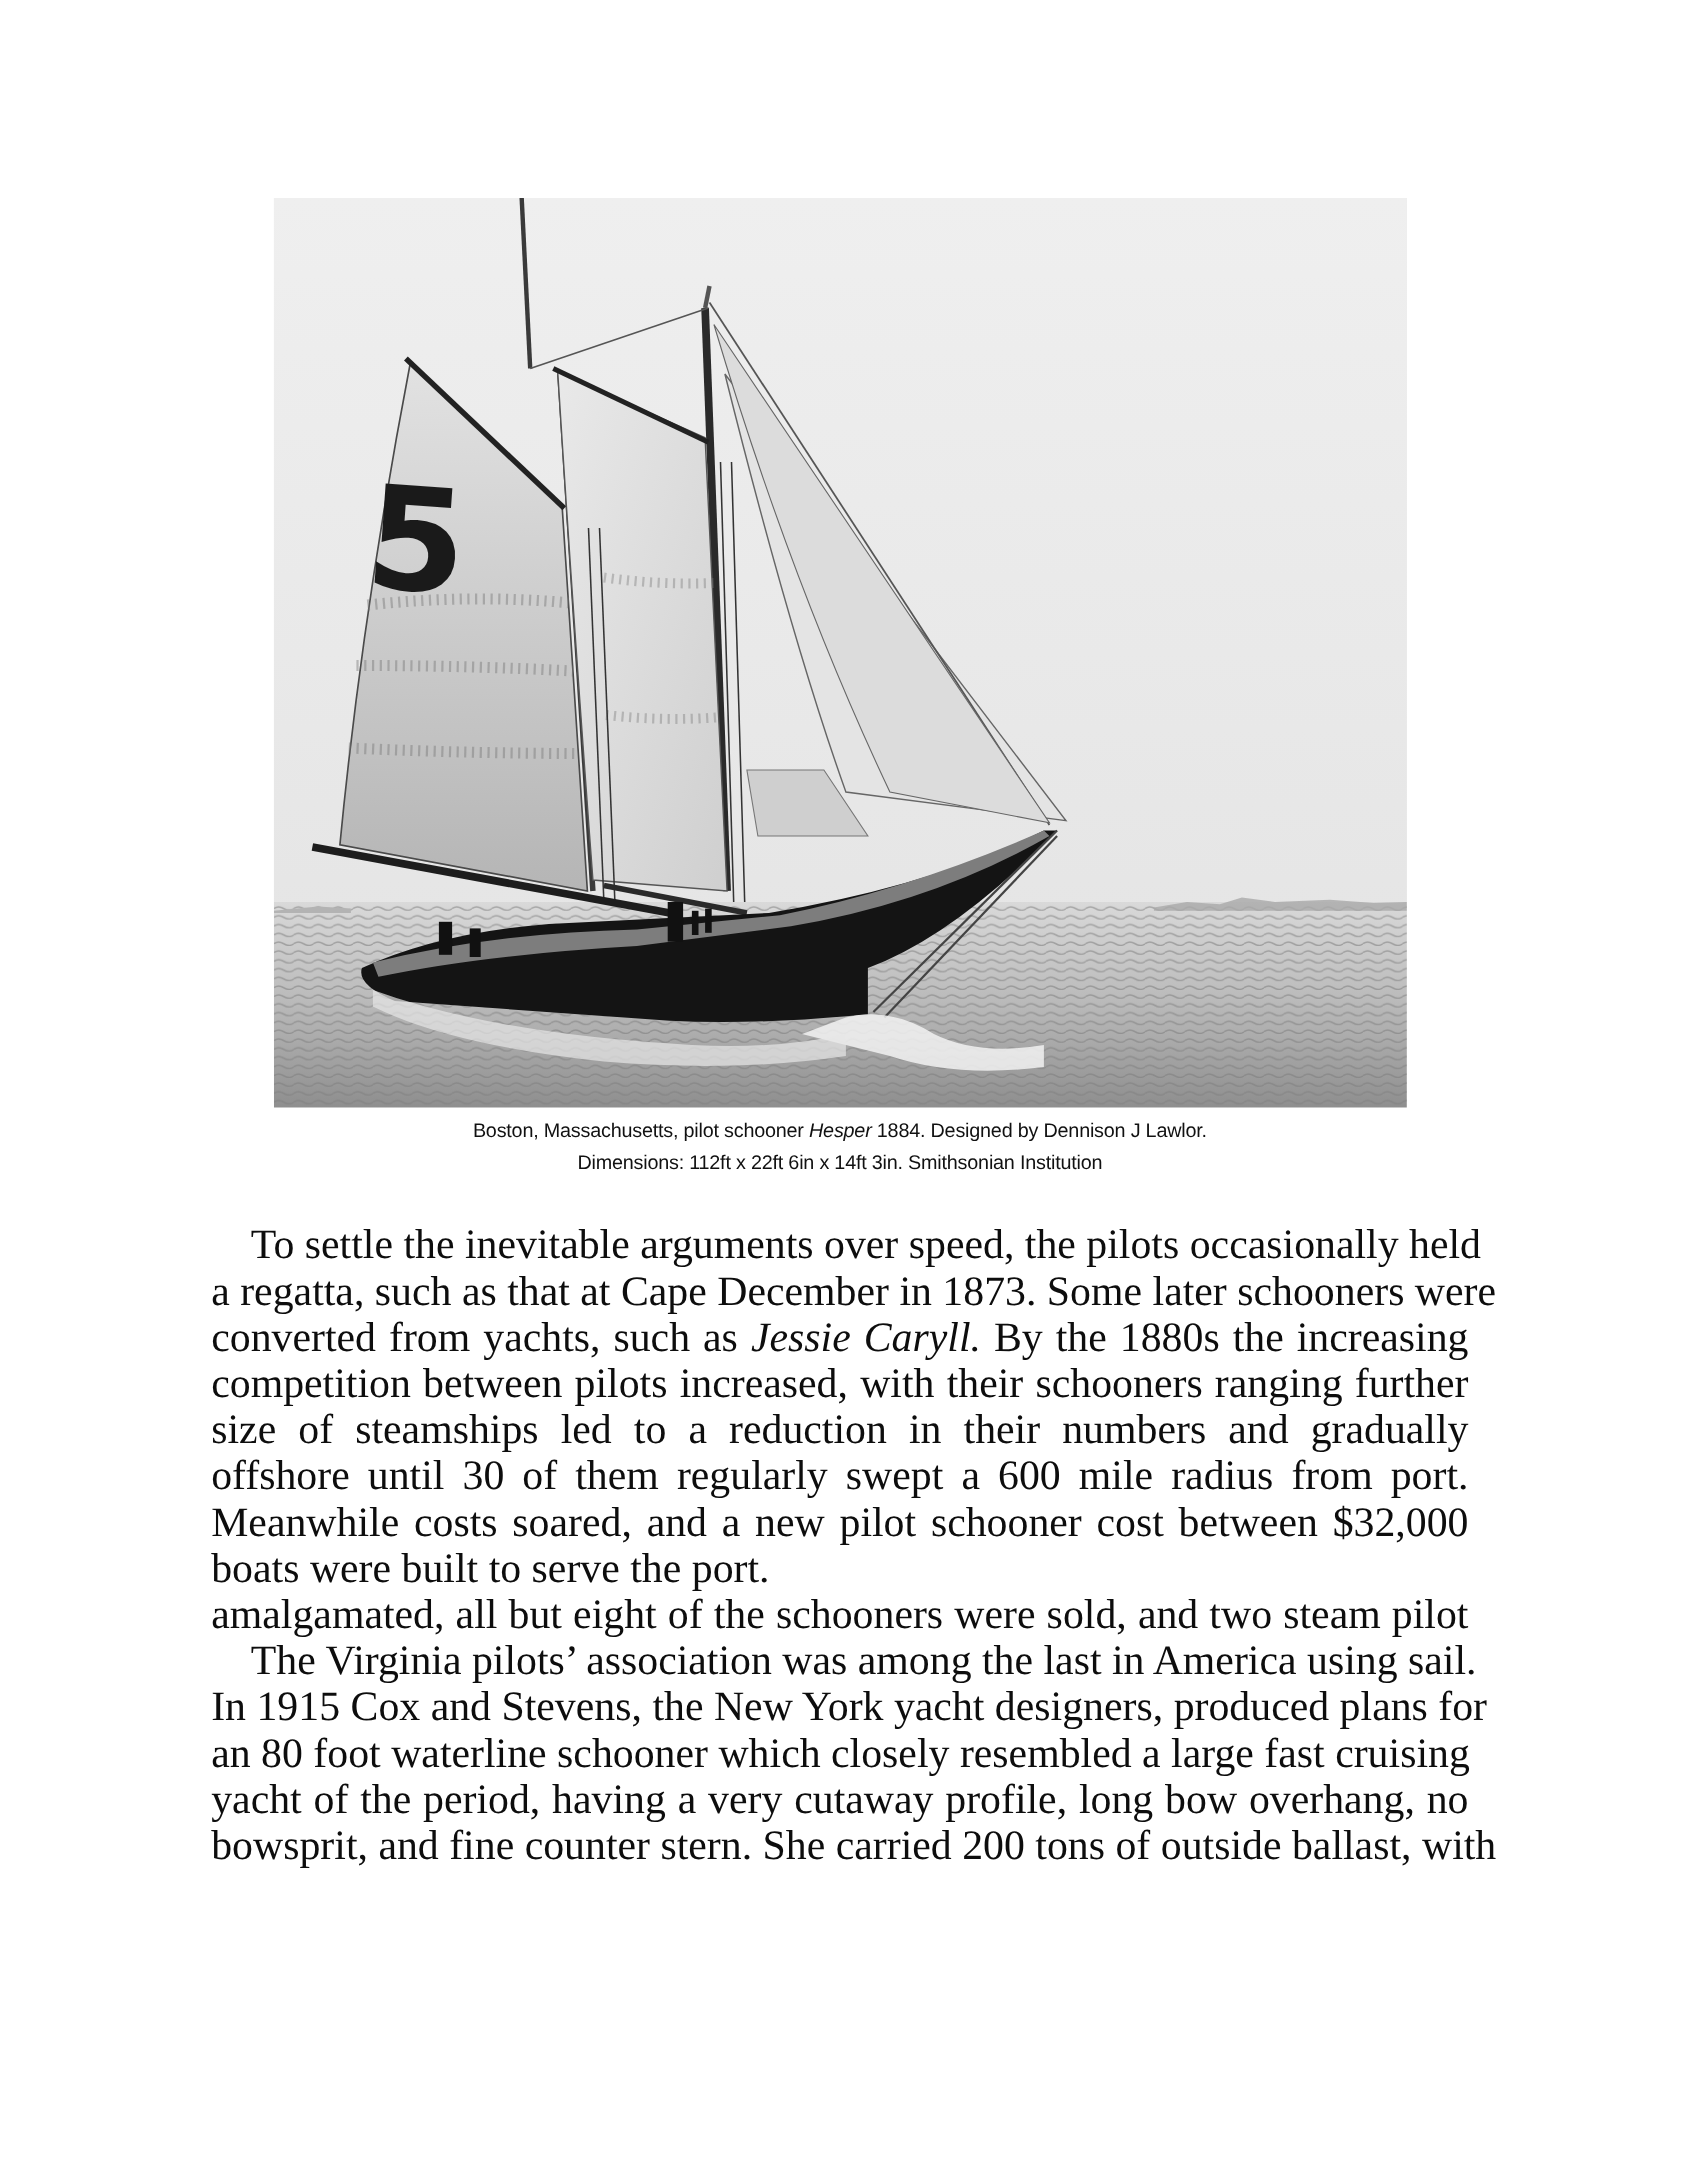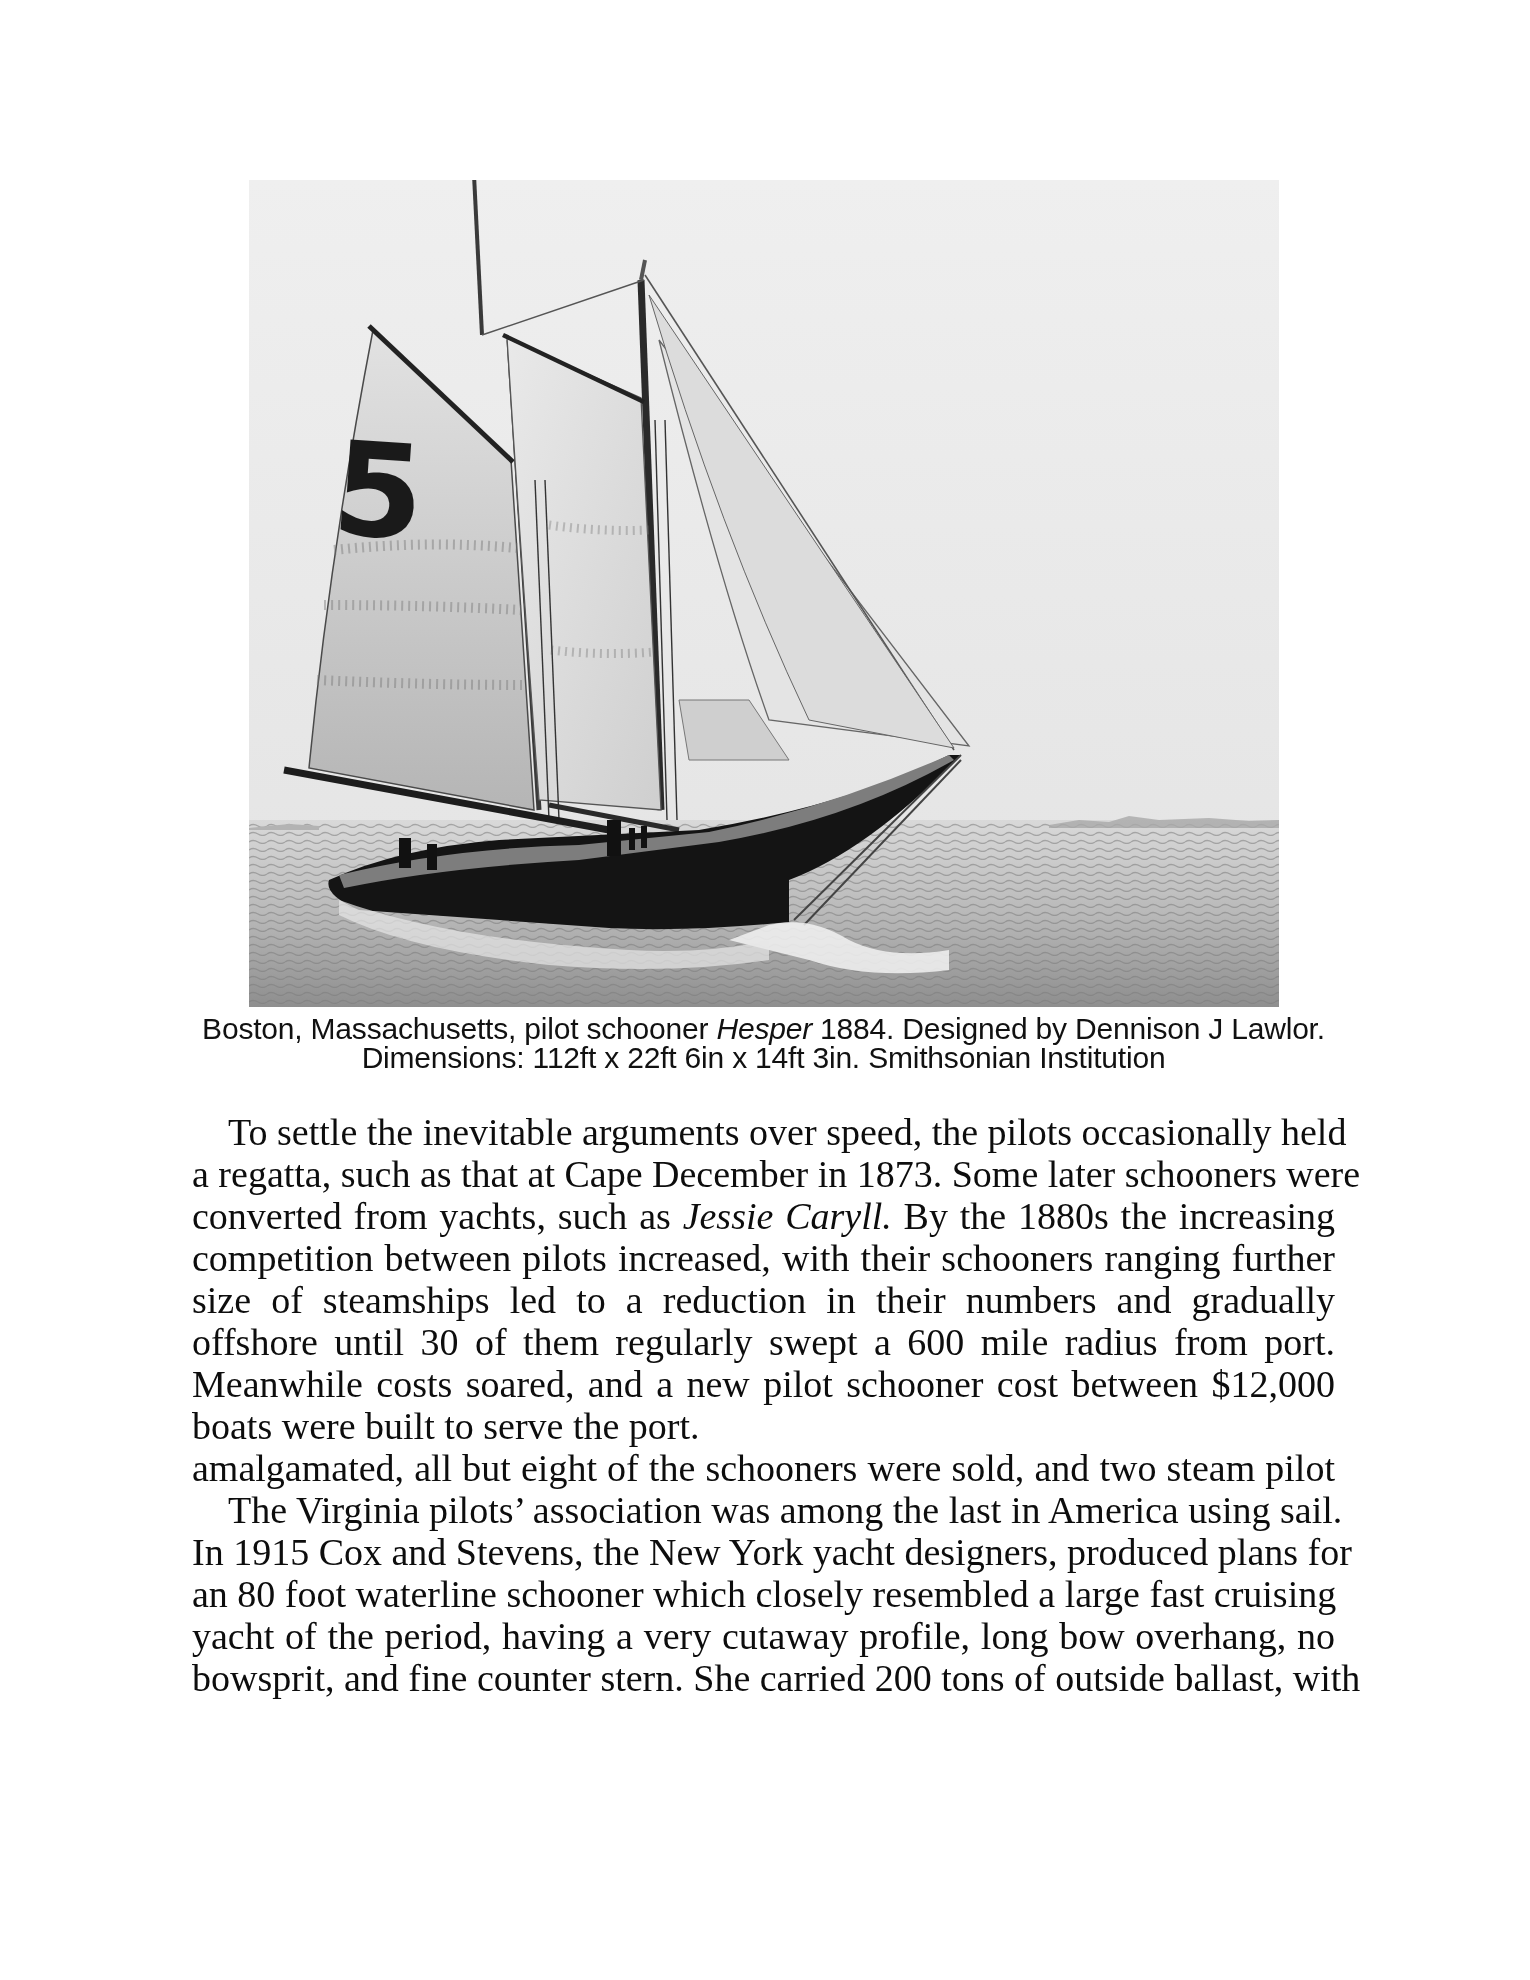--- a/index.html
+++ b/index.html
@@ -7,21 +7,21 @@
   .page { position: absolute; left: 0; top: 0; width: 1530px; height: 1980px; background: #ffffff; }
 
   .photo {
     position: absolute; left: 249px; top: 180px; width: 1030px; height: 827px;
     background: #ececec; overflow: hidden;
   }
   .photo svg { display: block; width: 1030px; height: 827px; }
 
   .caption {
     position: absolute; left: 192px; top: 1014px; width: 1143px;
-    font-family: "Liberation Sans", sans-serif; font-size: 30px; line-height: 29px;
+    font-family: "Liberation Sans", sans-serif; font-size: 18px; line-height: 29px;
     color: #111; text-align: center; letter-spacing: -0.2px;
   }
   .caption .cap-line { display: block; }
   .caption em { font-style: italic; }
 
   .body-text {
     position: absolute; left: 192px; top: 1111px; width: 1143px;
     font-family: "Liberation Serif", serif; font-size: 38px; line-height: 42px;
     color: #0d0d0d;
   }
@@ -142,21 +142,21 @@
   </div>
 
   <div class="body-text">
     <div class="paragraph">
       <span class="line indent">To settle the inevitable arguments over speed, the pilots occasionally held</span>
       <span class="line">a regatta, such as that at Cape December in 1873. Some later schooners were</span>
       <span class="line"><span>converted from yachts, such as </span><em>Jessie Caryll.</em><span> By the 1880s the increasing</span></span>
       <span class="line">competition between pilots increased, with their schooners ranging further</span>
       <span class="line">size of steamships led to a reduction in their numbers and gradually</span>
       <span class="line">offshore until 30 of them regularly swept a 600 mile radius from port.</span>
-      <span class="line">Meanwhile costs soared, and a new pilot schooner cost between $12,000</span>
+      <span class="line">Meanwhile costs soared, and a new pilot schooner cost between $32,000</span>
       <span class="line last">boats were built to serve the port.</span>
       <span class="line">amalgamated, all but eight of the schooners were sold, and two steam pilot</span>
     </div>
     <div class="paragraph">
       <span class="line indent">The Virginia pilots’ association was among the last in America using sail.</span>
       <span class="line">In 1915 Cox and Stevens, the New York yacht designers, produced plans for</span>
       <span class="line">an 80 foot waterline schooner which closely resembled a large fast cruising</span>
       <span class="line">yacht of the period, having a very cutaway profile, long bow overhang, no</span>
       <span class="line">bowsprit, and fine counter stern. She carried 200 tons of outside ballast, with</span>
     </div>

